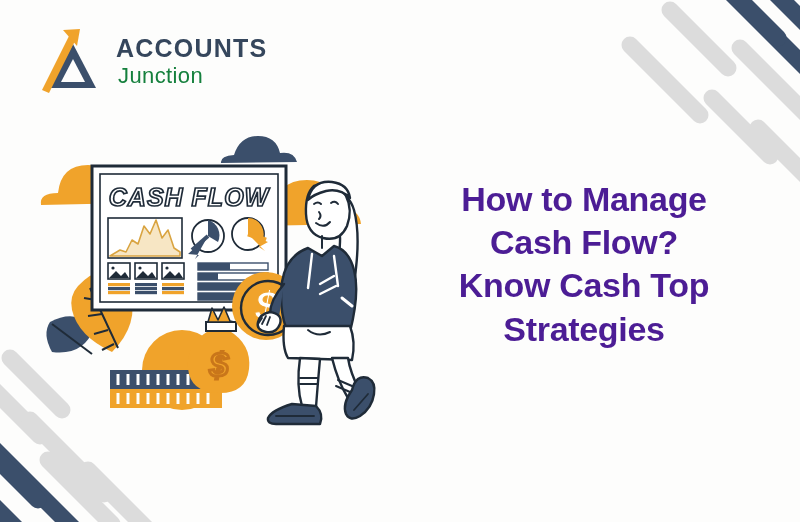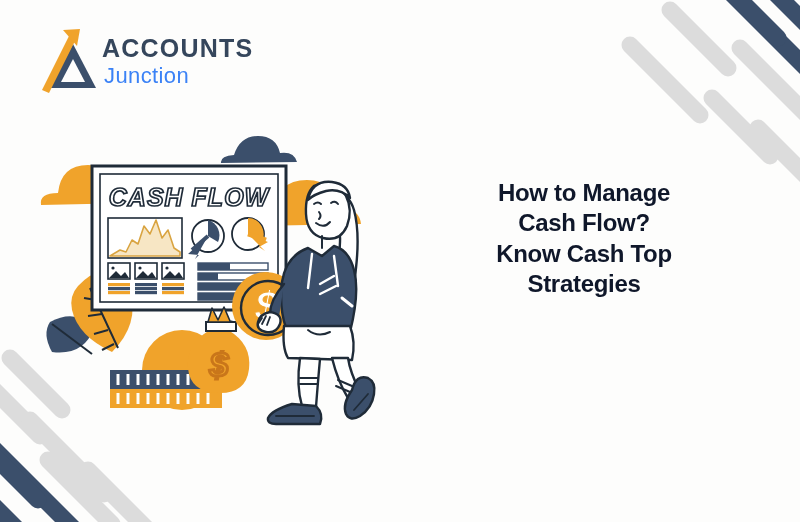--- a/index.html
+++ b/index.html
@@ -15,38 +15,38 @@
     background:#fdfdfc;
     overflow:hidden;
   }
   
   .corner{position:absolute;width:200px;height:200px;overflow:hidden;}
   .corner.tr{top:0;right:0;}
   .corner.bl{bottom:0;left:0;}
   .corner svg{display:block;}
 
   
-  #logo{position:absolute;left:36px;top:28px;display:flex;align-items:center;gap:4px;}
+  #logo{position:absolute;left:36px;top:28px;display:flex;align-items:center;gap:18px;}
   #logo-mark{width:62px;height:66px;flex:none;}
   #logo-words{display:flex;flex-direction:column;line-height:1;}
   #logo-words .l1{
     font-size:25px;font-weight:bold;color:#35465c;
     letter-spacing:1.2px;
   }
   #logo-words .l2{
-    font-size:22px;font-weight:normal;color:#3b82f6;
+    font-size:22px;font-weight:normal;color:#15803d;
     letter-spacing:.4px;margin-top:4px;margin-left:2px;
   }
 
   
   #headline{
     position:absolute;left:398px;top:178px;width:372px;
     text-align:center;
-    font-size:24px;font-weight:bold;line-height:1.27;
-    color:#0f172a;
+    font-size:34px;font-weight:bold;line-height:1.27;
+    color:#4c1d95;
     letter-spacing:-0.3px;
   }
   #headline .ln{display:block;white-space:nowrap;}
 
   
   #illo{position:absolute;left:22px;top:108px;width:380px;height:320px;font-style:italic;}
   #illo svg{display:block;}
 </style>
 </head>
 <body>

